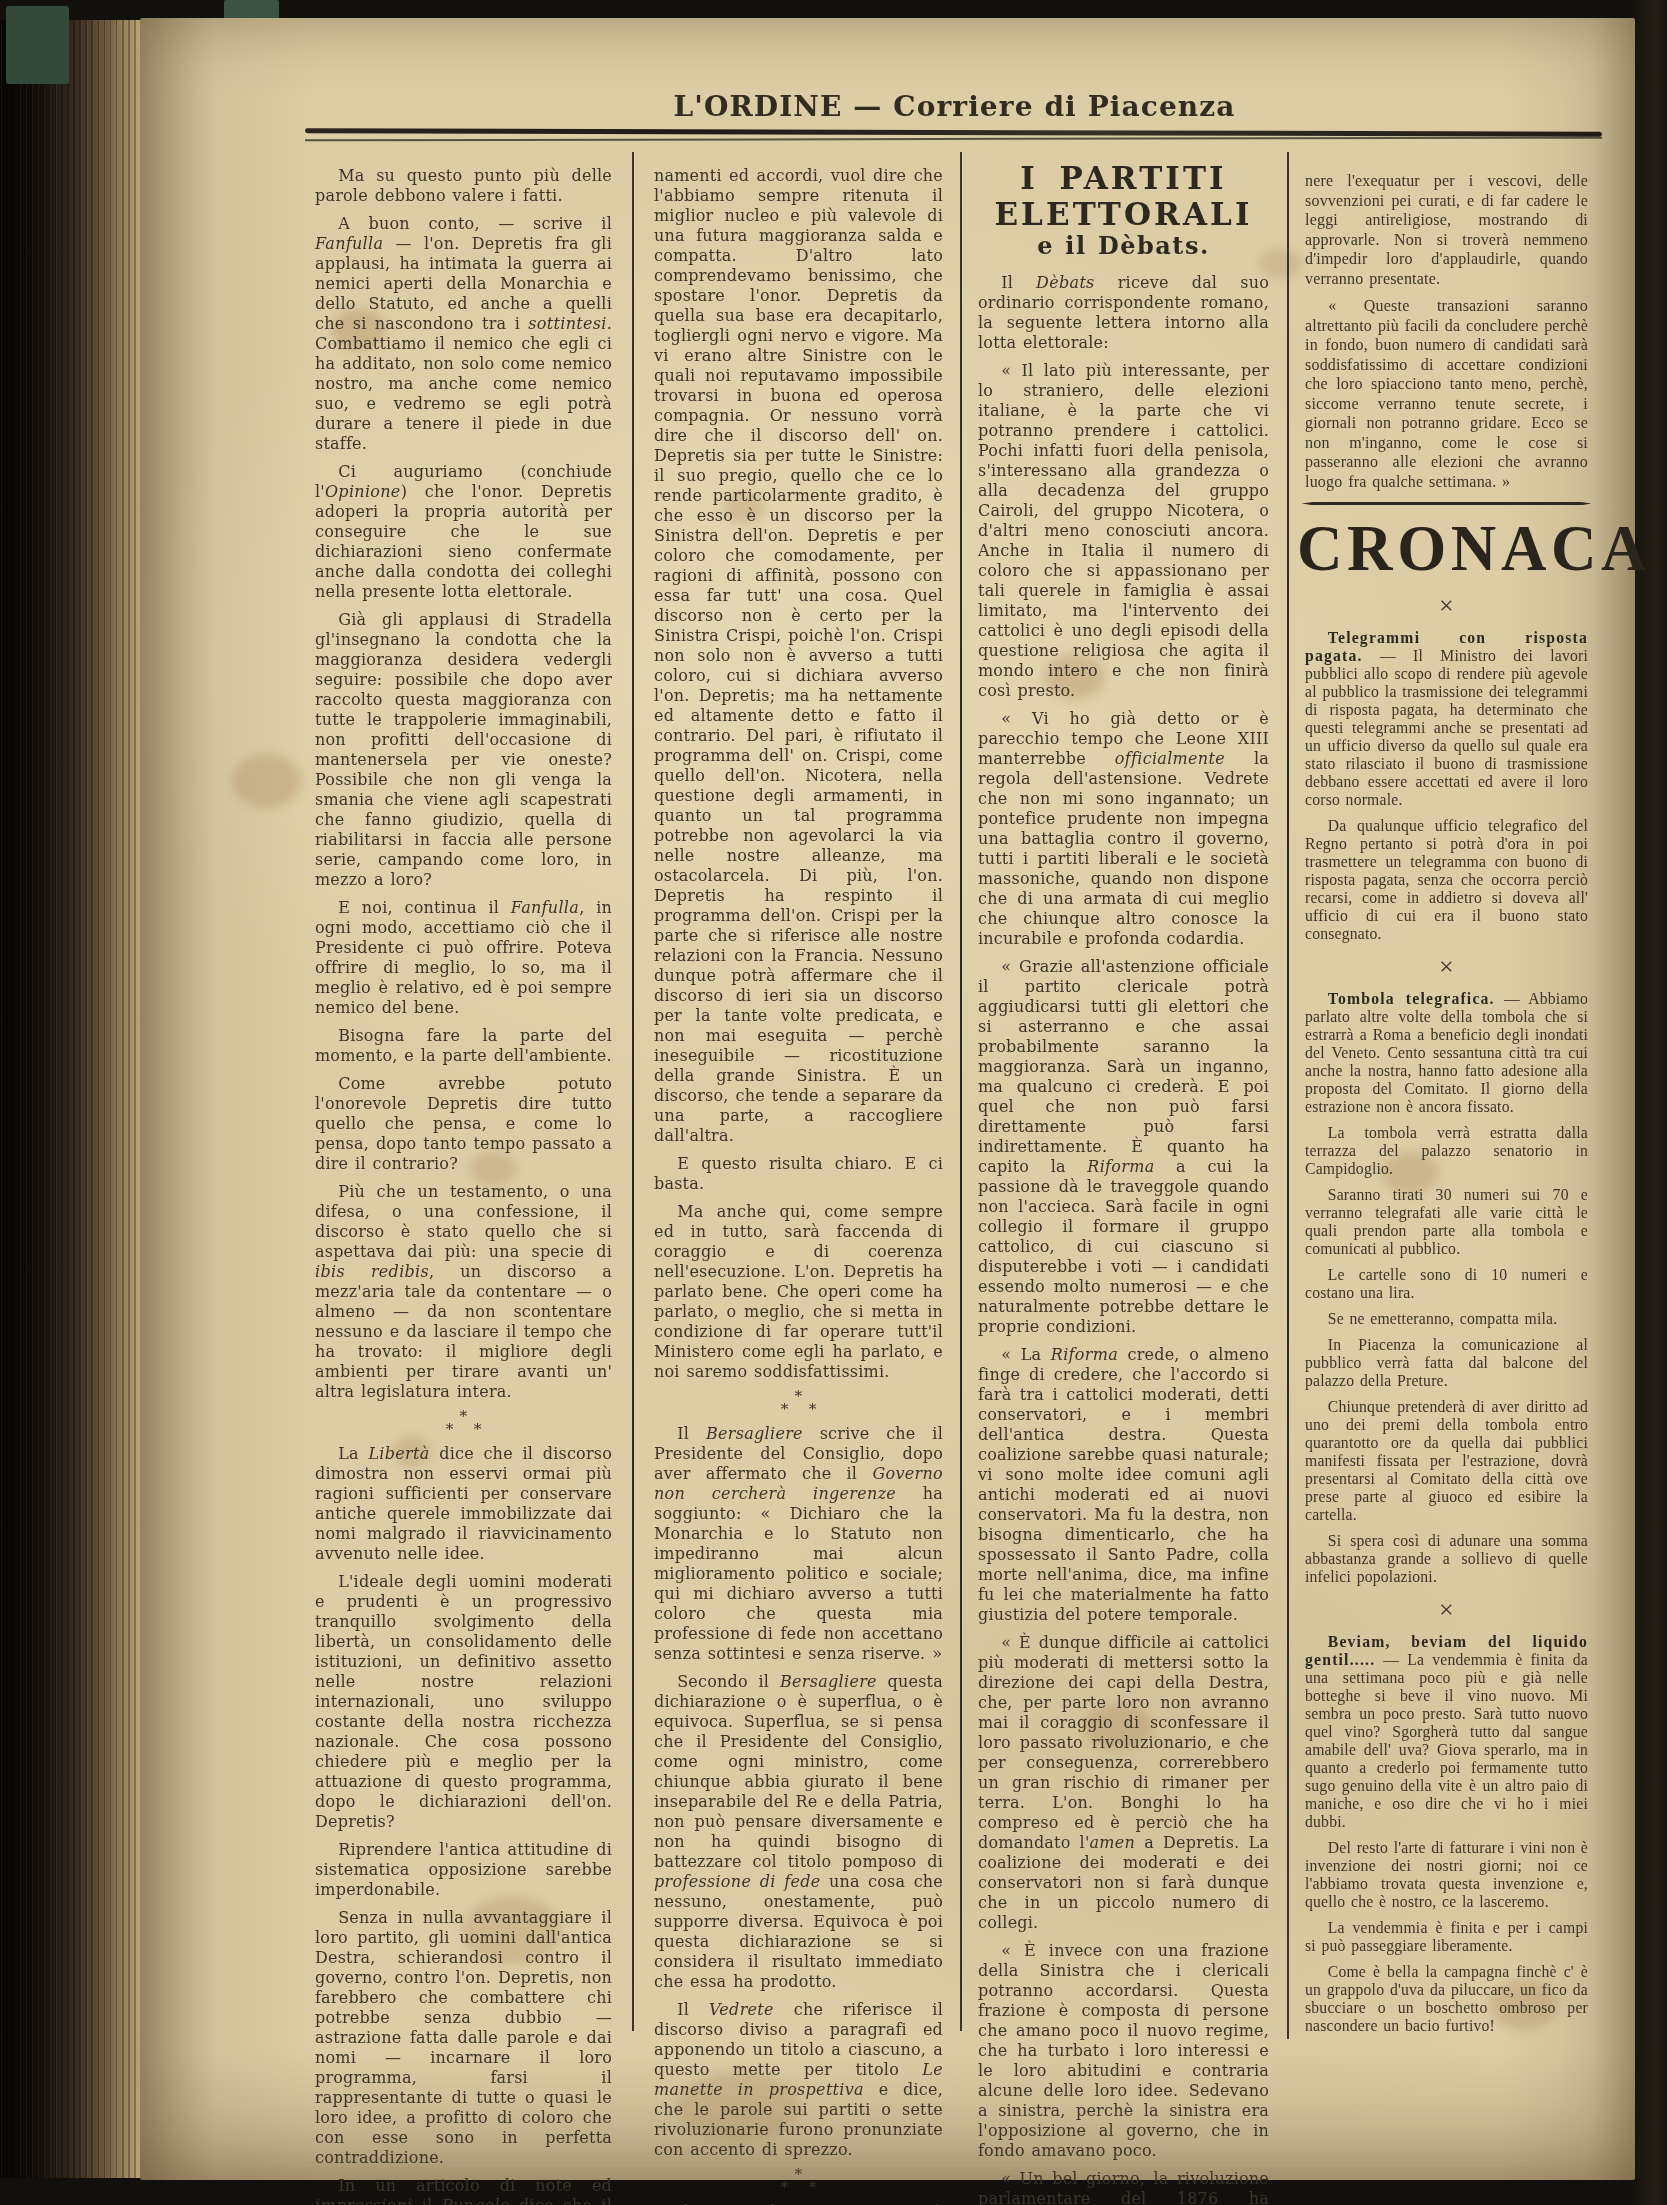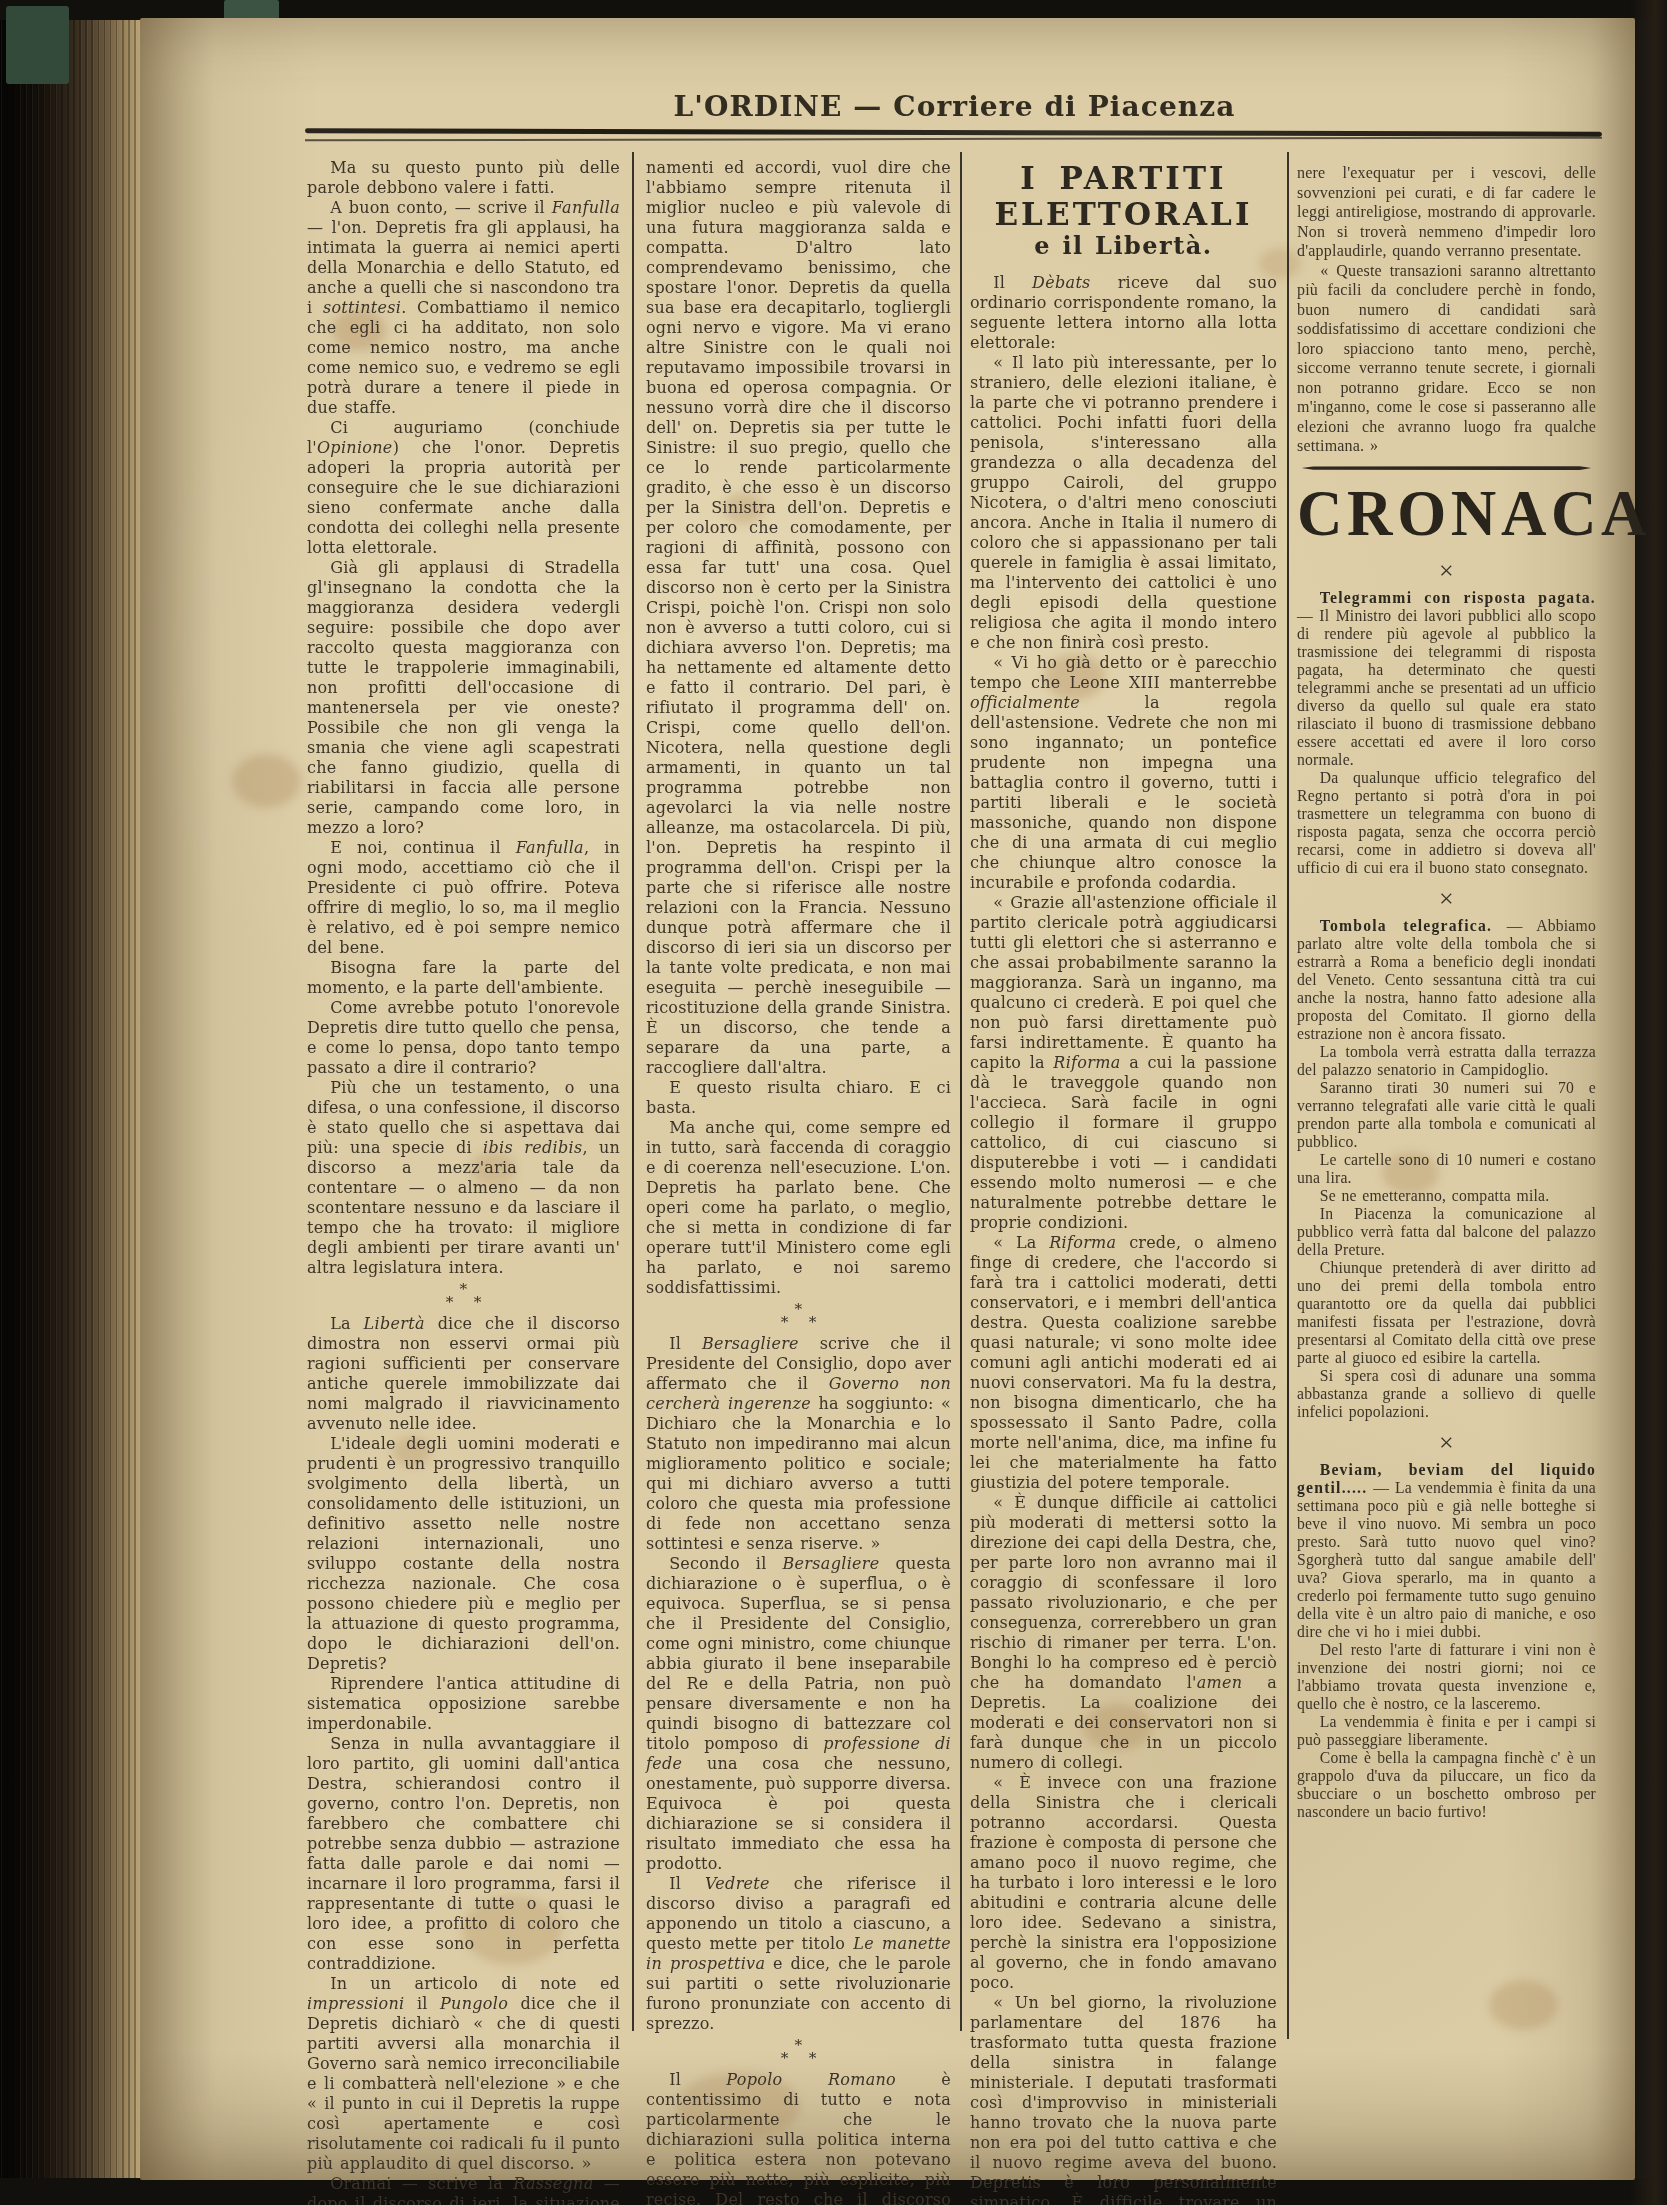--- a/index.html
+++ b/index.html
@@ -40,21 +40,21 @@
     position:absolute;left:307px;top:90px;width:1295px;text-align:center;
     font-size:28px;font-weight:bold;color:#332c21;letter-spacing:1.1px;
   }
   .double-rule{position:absolute;left:305px;top:130px;width:1297px;}
   .double-rule .r1{height:5.4px;background:linear-gradient(90deg,#2a251d 0%,#1e1a14 30%,#353026 60%,#201c16 100%);border-radius:3.1px;transform:rotate(.15deg);}
   .double-rule .r2{height:1.5px;margin-top:3.1px;background:#2a251d;opacity:.75;transform:rotate(-.12deg);}
   
   .vrule{position:absolute;top:152px;width:2.3px;background:linear-gradient(#3a342a,#2c271f 50%,#3a342a);}
   
   .col{position:absolute;color:#3c3428;font-size:16px;line-height:20px;text-align:justify;word-spacing:1.5px;letter-spacing:0.2px;}
-  .par{margin:0;text-indent:1.45em;}
+  .par{margin:8px;text-indent:1.45em;}
   .par.cont{text-indent:0;}
   .par i{letter-spacing:0.3px;}
   .ast{text-align:center;line-height:13px;font-size:15.3px;color:#3c3428;margin:5.4px 0 4.6px 0;text-indent:0;}
   .ast span{display:block;}
   .ast .a2{letter-spacing:7px;padding-left:7px;}
   .cross{text-align:center;font-size:26px;line-height:31px;color:#3a332a;margin:6.1px 0 3.1px 0;}
   
   .partiti-title{margin:0 0 4.6px 0;text-align:center;font-size:31px;line-height:35px;font-weight:bold;
     letter-spacing:3.1px;word-spacing:7.7px;color:#2e2920;transform:scaleY(1.05);}
   .partiti-sub{margin:0 0 17px 0;text-align:center;font-size:24px;font-weight:bold;color:#2e2920;letter-spacing:1.5px;}
@@ -137,21 +137,21 @@
     <p class="par">Il <i>Vedrete</i> che riferisce il discorso diviso a paragrafi ed apponendo un titolo a ciascuno, a questo mette per titolo <i>Le manette in prospettiva</i> e dice, che le parole sui partiti o sette rivoluzionarie furono pronunziate con accento di sprezzo.</p>
     <div class="ast">
       <span>*</span>
       <span class="a2">* *</span>
     </div>
     <p class="par">Il <i>Popolo Romano</i> è contentissimo di tutto e nota particolarmente che le dichiarazioni sulla politica interna e politica estera non potevano essere più nette, più esplicite, più recise. Del resto che il discorso Depretis sia contro i falsi amici di Sinistra e non contro quelli che possono venirgli da Destra, il  lo fa capire chiaramente scrivendo:</p>
   </div>
 
 <div class="col" style="left:970px;top:161px;width:307px;">
   <h3 class="partiti-title">I PARTITI ELETTORALI</h3>
-  <h4 class="partiti-sub">e il Libertà.</h4>
+  <h4 class="partiti-sub">e il Dèbats.</h4>
   <div>
       <p class="par">Il <i>Dèbats</i> riceve dal suo ordinario corrispondente romano, la seguente lettera intorno alla lotta elettorale:</p>
       <p class="par">« Il lato più interessante, per lo straniero, delle elezioni italiane, è la parte che vi potranno prendere i cattolici. Pochi infatti fuori della penisola, s'interessano alla grandezza o alla decadenza del gruppo Cairoli, del gruppo Nicotera, o d'altri meno conosciuti ancora. Anche in Italia il numero di coloro che si appassionano per tali querele in famiglia è assai limitato, ma l'intervento dei cattolici è uno degli episodi della questione religiosa che agita il mondo intero e che non finirà così presto.</p>
       <p class="par">« Vi ho già detto or è parecchio tempo che Leone XIII manterrebbe <i>officialmente</i> la regola dell'astensione. Vedrete che non mi sono ingannato; un pontefice prudente non impegna una battaglia contro il governo, tutti i partiti liberali e le società massoniche, quando non dispone che di una armata di cui meglio che chiunque altro conosce la incurabile e profonda codardia.</p>
       <p class="par">« Grazie all'astenzione officiale il partito clericale potrà aggiudicarsi tutti gli elettori che si asterranno e che assai probabilmente saranno la maggioranza. Sarà un inganno, ma qualcuno ci crederà. E poi quel che non può farsi direttamente può farsi indirettamente. È quanto ha capito la <i>Riforma</i> a cui la passione dà le traveggole quando non l'accieca. Sarà facile in ogni collegio il formare il gruppo cattolico, di cui ciascuno si disputerebbe i voti — i candidati essendo molto numerosi — e che naturalmente potrebbe dettare le proprie condizioni.</p>
       <p class="par">« La <i>Riforma</i> crede, o almeno finge di credere, che l'accordo si farà tra i cattolici moderati, detti conservatori, e i membri dell'antica destra. Questa coalizione sarebbe quasi naturale; vi sono molte idee comuni agli antichi moderati ed ai nuovi conservatori. Ma fu la destra, non bisogna dimenticarlo, che ha spossessato il Santo Padre, colla morte nell'anima, dice, ma infine fu lei che materialmente ha fatto giustizia del potere temporale.</p>
       <p class="par">« È dunque difficile ai cattolici più moderati di mettersi sotto la direzione dei capi della Destra, che, per parte loro non avranno mai il coraggio di sconfessare il loro passato rivoluzionario, e che per conseguenza, correrebbero un gran rischio di rimaner per terra. L'on. Bonghi lo ha compreso ed è perciò che ha domandato l'<i>amen</i> a Depretis. La coalizione dei moderati e dei conservatori non si farà dunque che in un piccolo numero di collegi.</p>
       <p class="par">« È invece con una frazione della Sinistra che i clericali potranno accordarsi. Questa frazione è composta di persone che amano poco il nuovo regime, che ha turbato i loro interessi e le loro abitudini e contraria alcune delle loro idee. Sedevano a sinistra, perchè la sinistra era l'opposizione al governo, che in fondo amavano poco.</p>
       <p class="par">« Un bel giorno, la rivoluzione parlamentare del 1876 ha trasformato tutta questa frazione della sinistra in falange ministeriale. I deputati trasformati così d'improvviso in ministeriali hanno trovato che la nuova parte non era poi del tutto cattiva e che il nuovo regime aveva del buono. Depretis è loro personalmente simpatico. È difficile trovare un capo meno esigente e di un carattere più conciliante.</p>
     </div>

